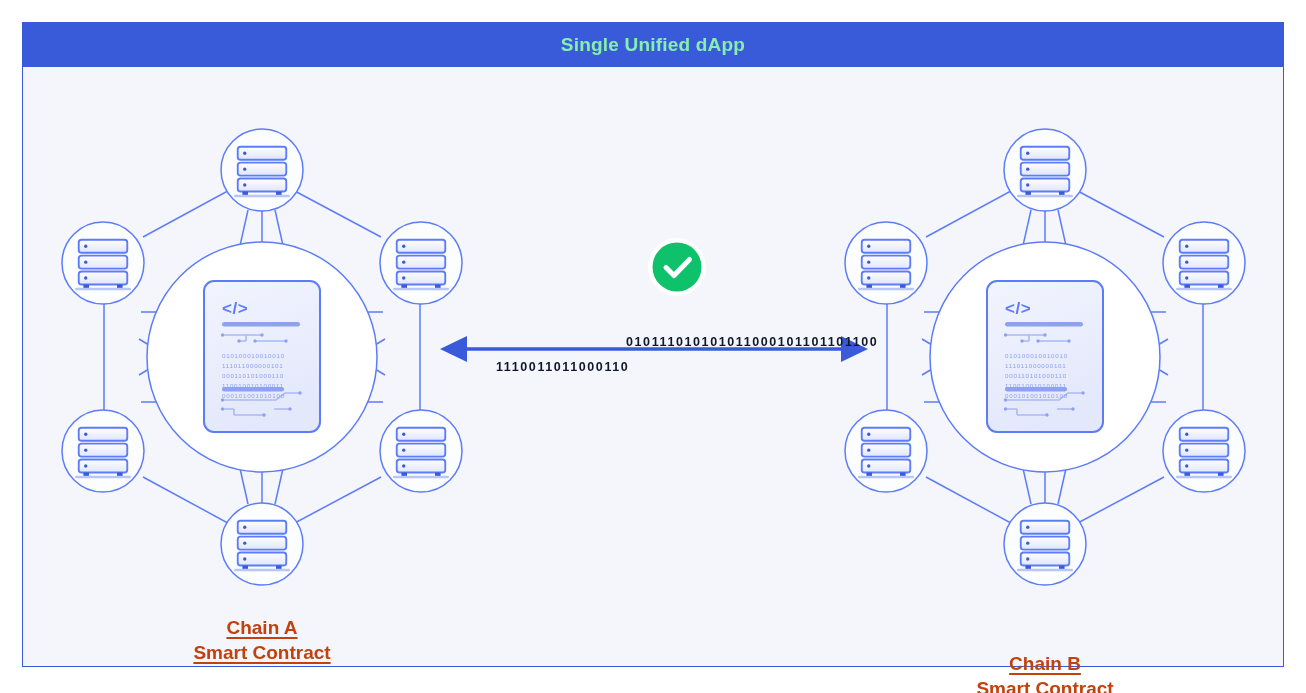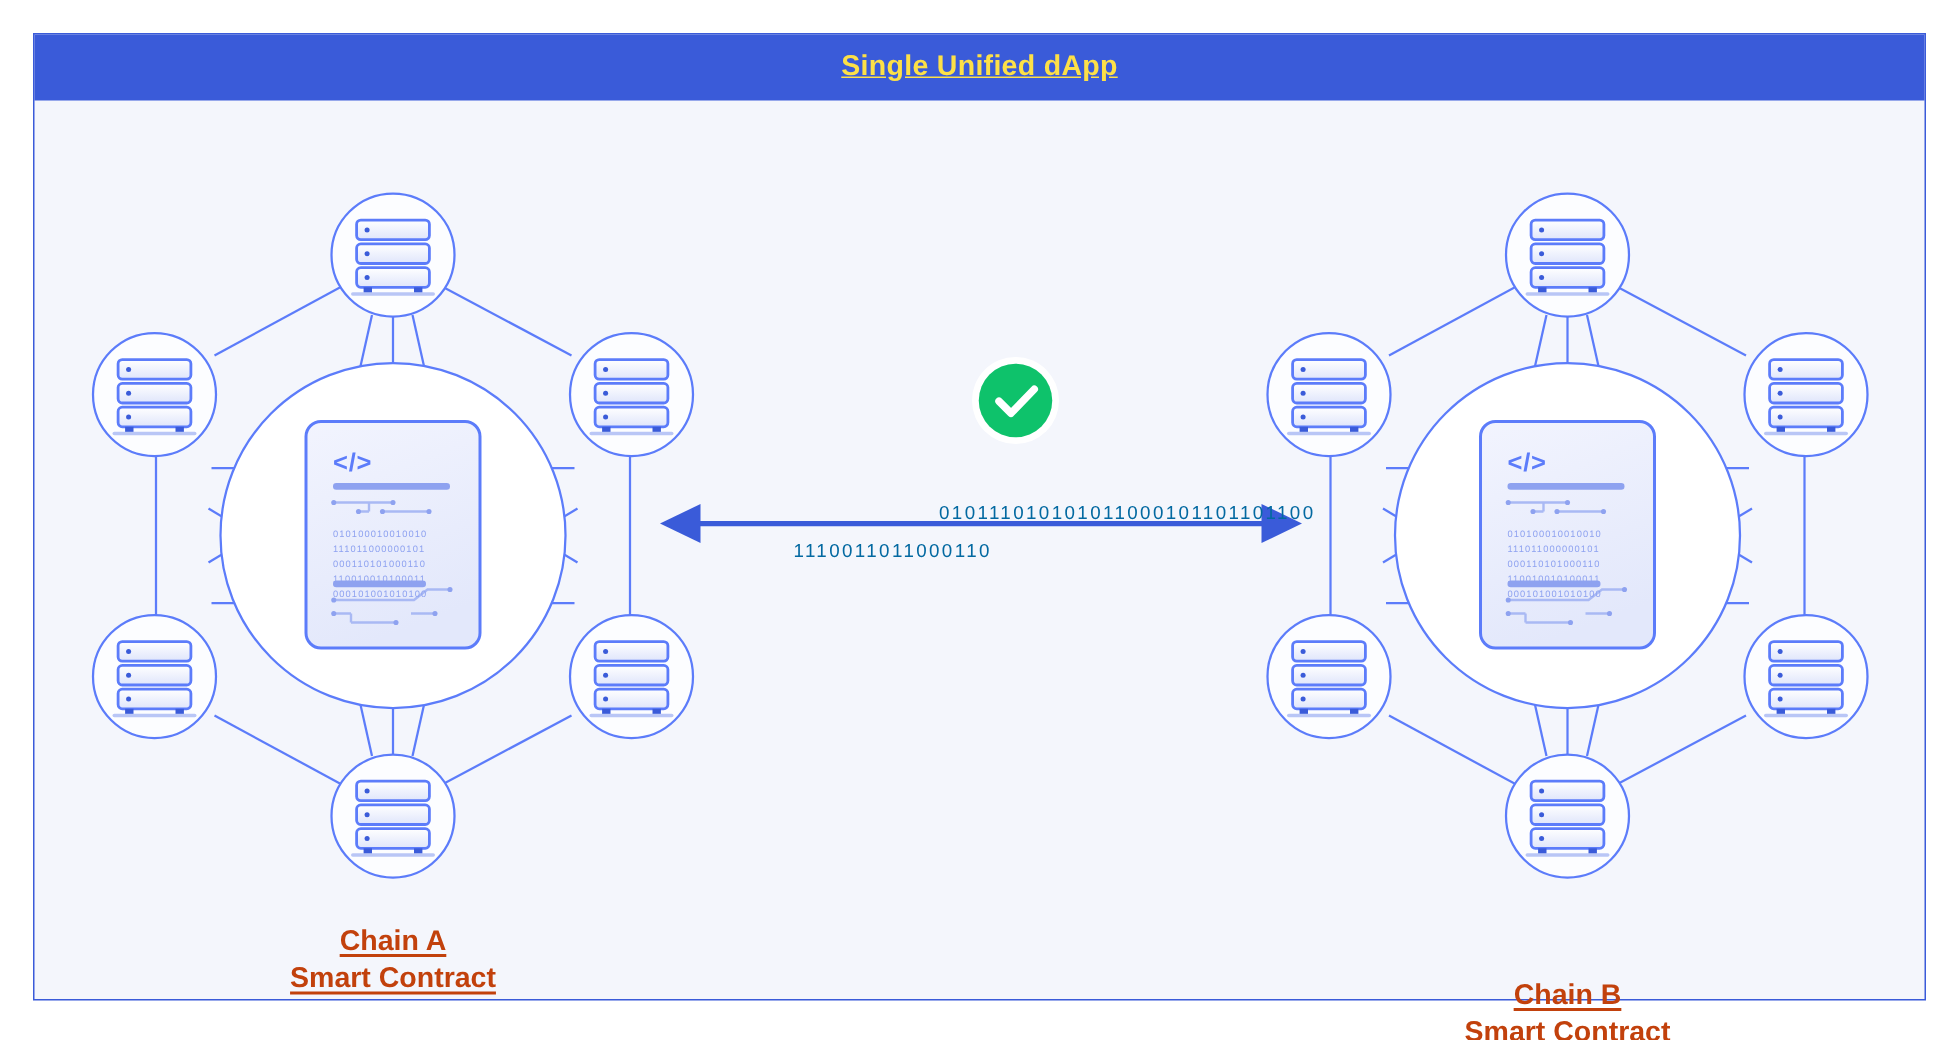--- a/index.html
+++ b/index.html
@@ -28,25 +28,24 @@
     left: 0;
     top: 0;
     width: 100%;
     height: 44px;
     background: #3a5bd9;
     display: flex;
     align-items: center;
     justify-content: center;
   }
   .header-title {
-    color: #fde047;
+    color: #86efac;
     font-size: 19px;
     font-weight: bold;
     letter-spacing: 0.2px;
-    text-decoration: underline;
   }
   .canvas {
     position: absolute;
     left: 0;
     top: 44px;
     width: 1262px;
     height: 599px;
   }
   .cluster-label {
     position: absolute;
@@ -58,23 +57,23 @@
     width: 300px;
   }
   .cluster-label .ln {
     display: block;
     text-decoration: underline;
     text-underline-offset: 3px;
     text-decoration-thickness: 2px;
   }
   .binary-label {
     position: absolute;
-    color: #0369a1;
+    color: #0f172a;
     font-size: 12.5px;
-    font-weight: normal;
+    font-weight: bold;
     letter-spacing: 1.6px;
     white-space: nowrap;
   }
   svg { display: block; }
 </style>
 </head>
 <body>
 
 <div class="figure">
 
@@ -266,21 +265,21 @@
       </g>
 
       <g>
         <circle cx="654" cy="200" r="29" fill="#ffffff"></circle>
         <circle cx="654" cy="200" r="24.5" fill="#0ec26b"></circle>
         <path d="M643 200.5 L651 208.5 L666.5 192.5" fill="none" stroke="#ffffff" stroke-width="5" stroke-linecap="round" stroke-linejoin="round"></path>
       </g>
     </svg>
 
     <div class="binary-label" style="left:603px; top:268px;">010111010101011000101101101100</div>
-    <div class="binary-label" style="left:473px; top:293px;margin-left:33px;">1110011011000110</div>
+    <div class="binary-label" style="left:473px; top:293px;">1110011011000110</div>
 
     <div class="cluster-label" style="left:89px; top:548px;">
       <span class="ln">Chain A</span>
       <span class="ln">Smart Contract</span>
     </div>
     <div class="cluster-label" style="left:872px; top:548px;margin-top:36px;">
       <span class="ln">Chain B</span>
       <span class="ln">Smart Contract</span>
     </div>
 

